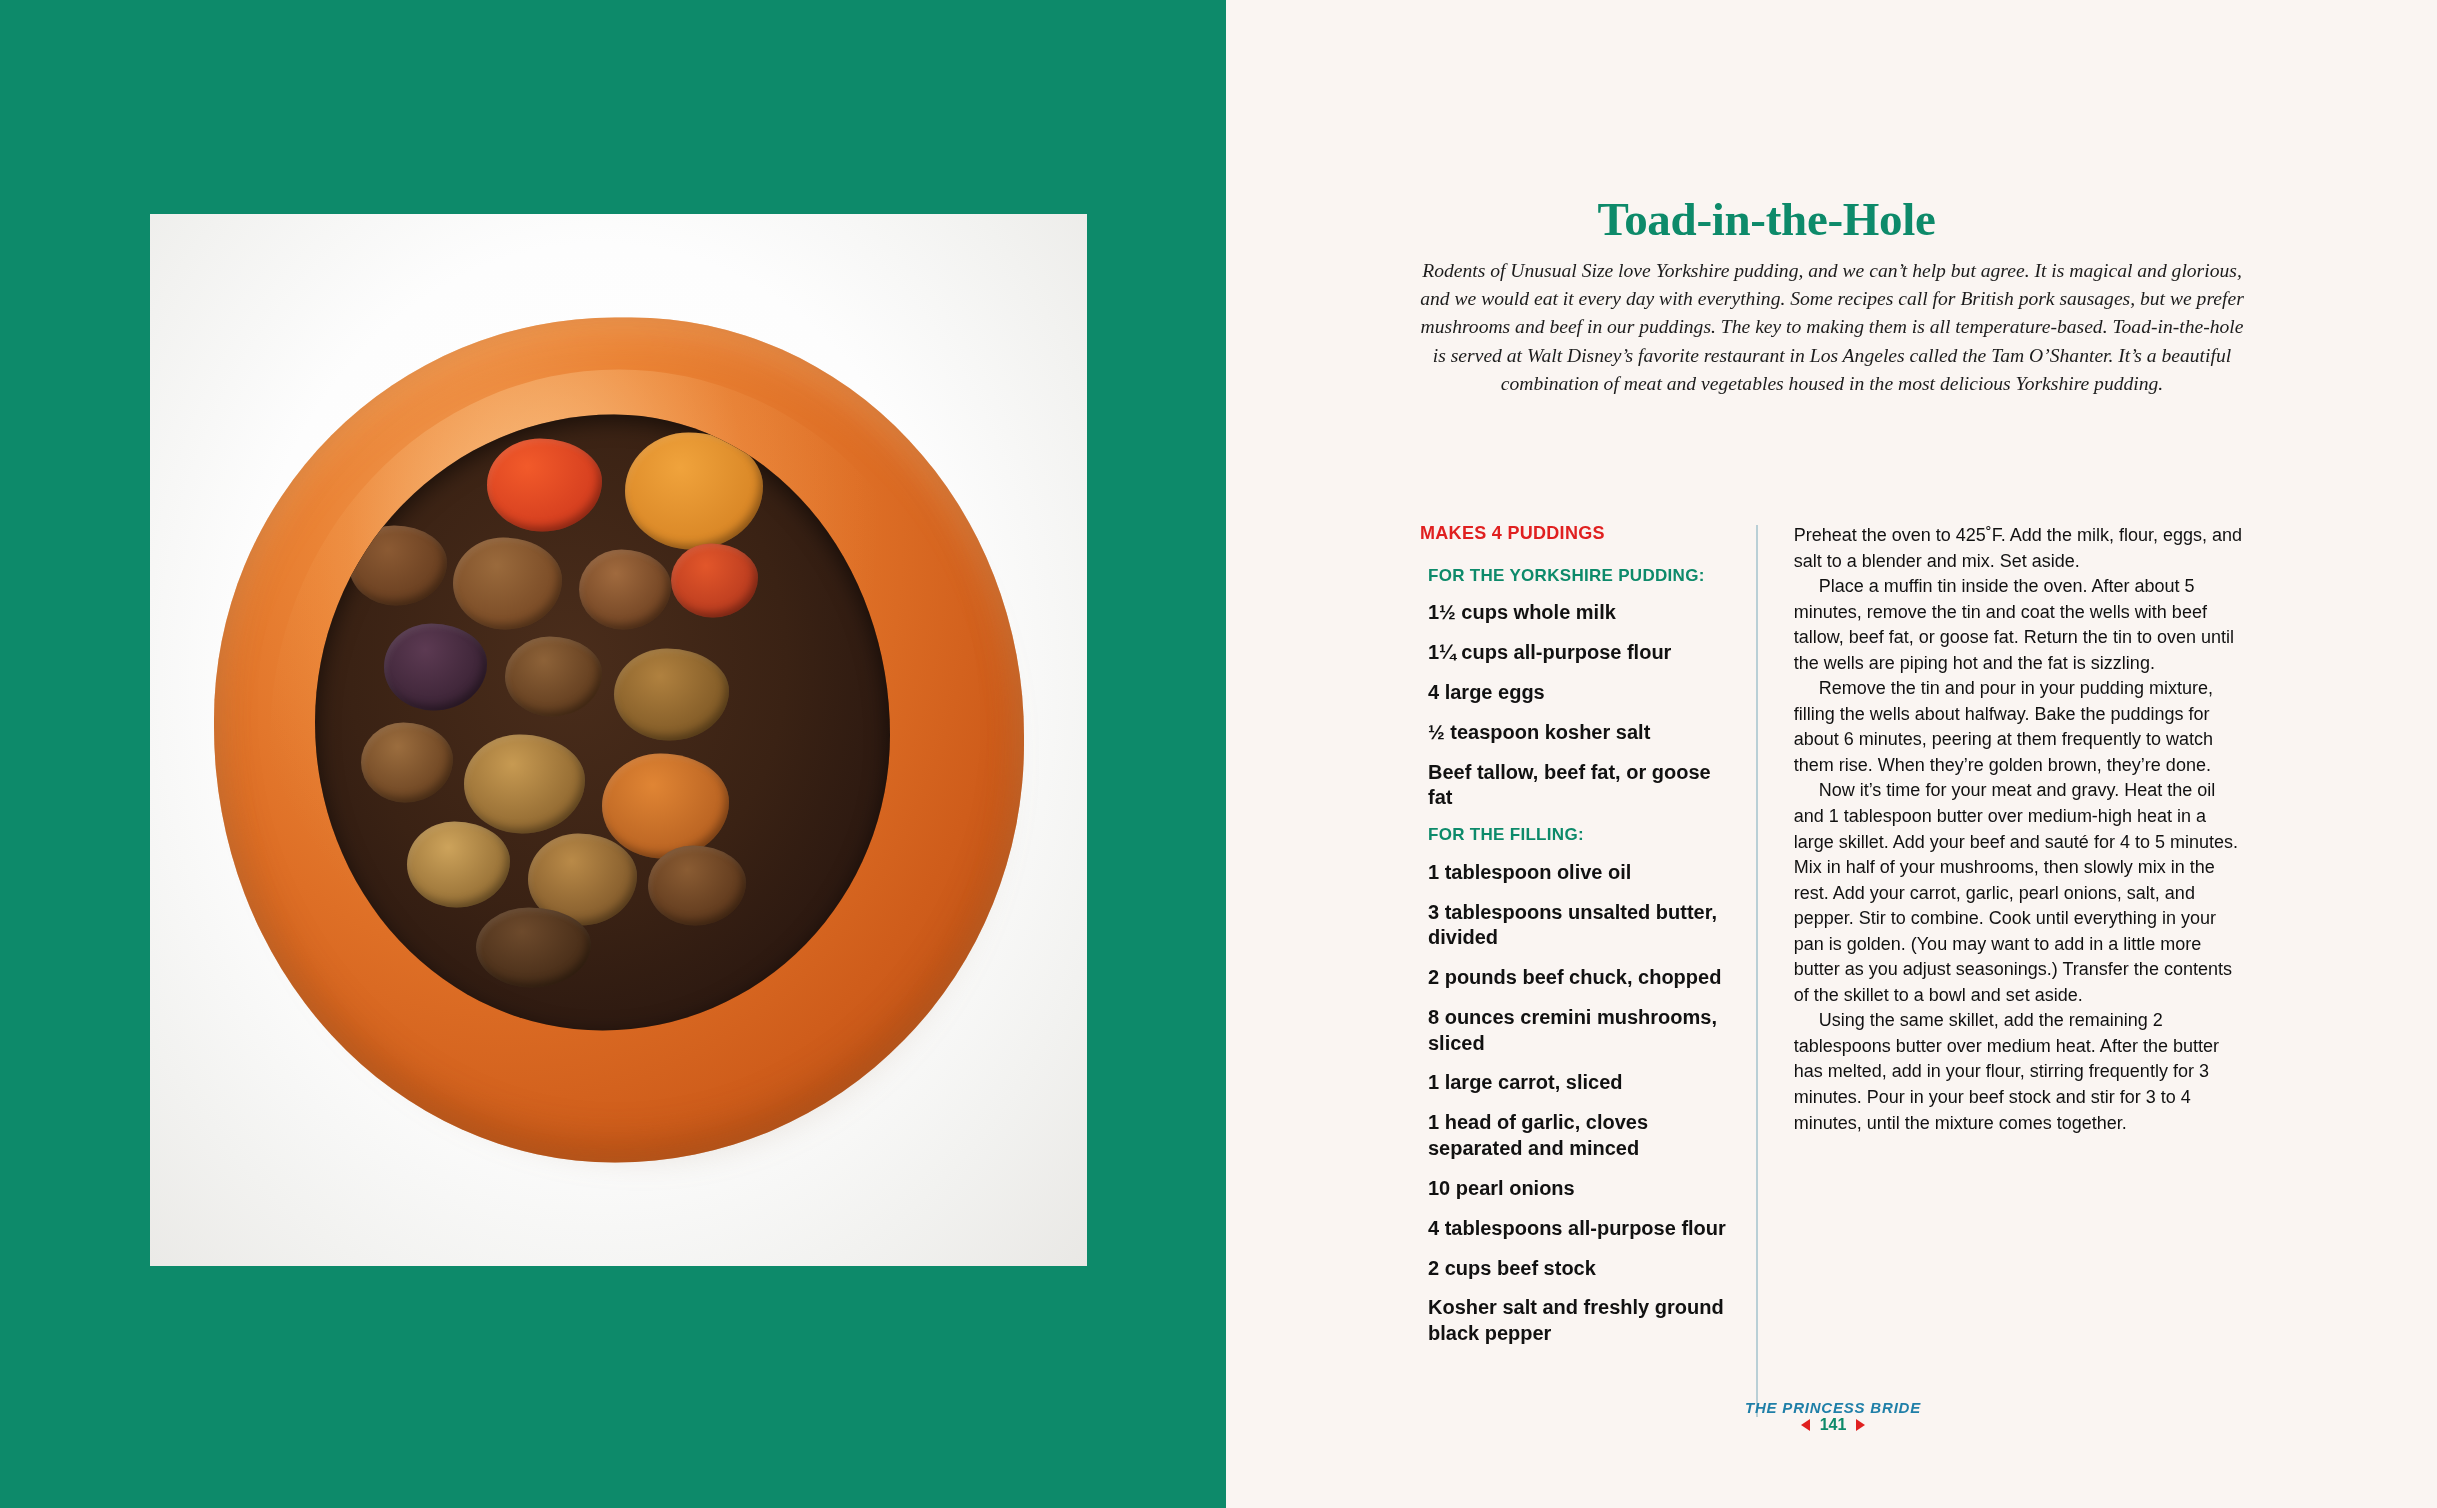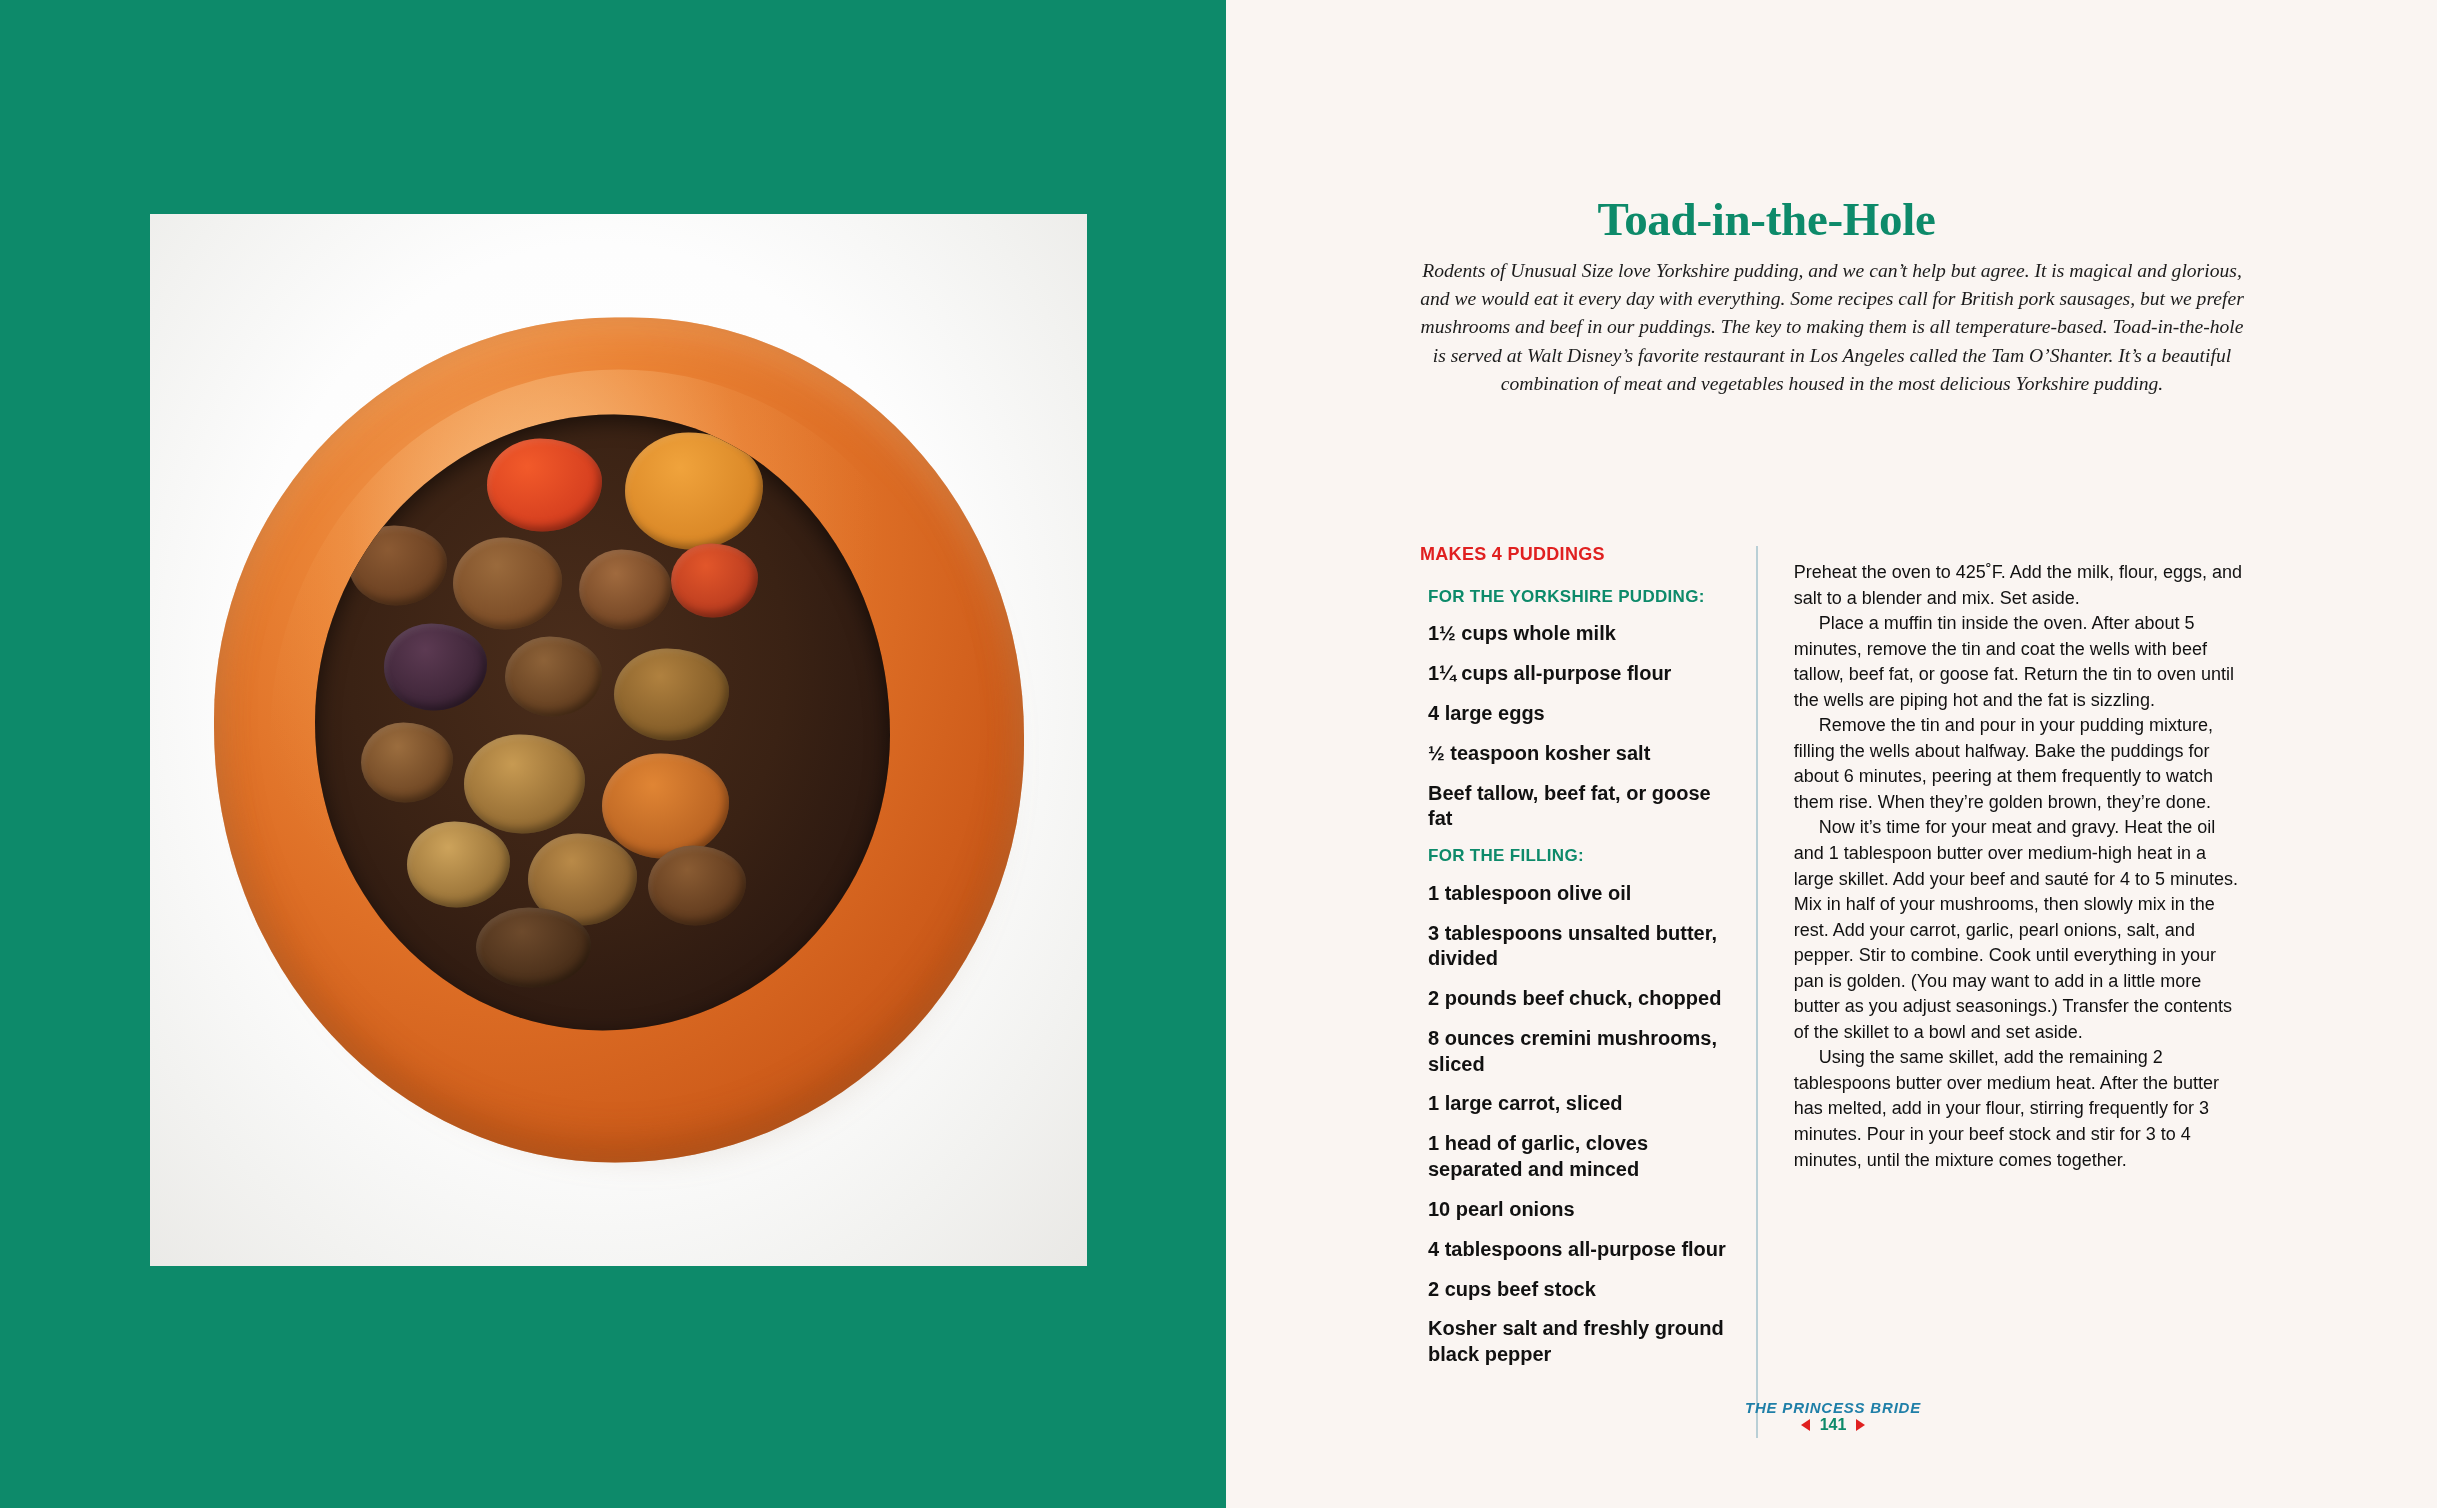--- a/index.html
+++ b/index.html
@@ -127,21 +127,21 @@
     text-align: center;
     font-family: "Liberation Serif", serif;
     font-style: italic;
     font-size: 19.6px;
     line-height: 1.45;
     color: #1c1c1c;
   }
   .columns {
     position: absolute;
     left: 194px;
-    top: 544px;
+    top: 523px;
     width: 826px;
     display: flex;
     gap: 0;
   }
   .col-ingredients {
     width: 336px;
     flex: 0 0 auto;
     padding-right: 16.5px;
     box-sizing: border-box;
   }
@@ -183,21 +183,21 @@
   }
   .ing-group { margin-bottom: 12px; margin-left: 8px; }
   .method-p {
     font-family: "Liberation Sans", sans-serif;
     font-size: 18px;
     line-height: 1.42;
     color: #111111;
     margin: 0;
     text-indent: 25px;
   }
-  .method-p.first { text-indent: 0; margin-top: 16px; }
+  .method-p.first { text-indent: 0; }
   .footer {
     position: absolute;
     left: 194px;
     width: 826px;
     top: 1399px;
     display: flex;
     align-items: center;
     justify-content: space-between;
     flex-direction: column;
   }

